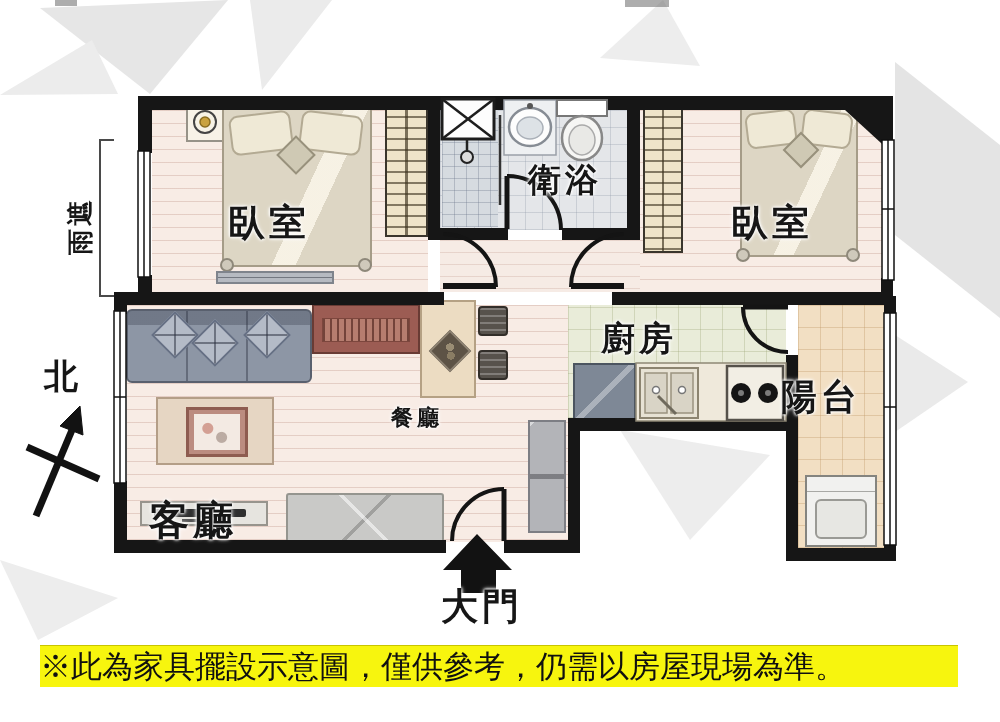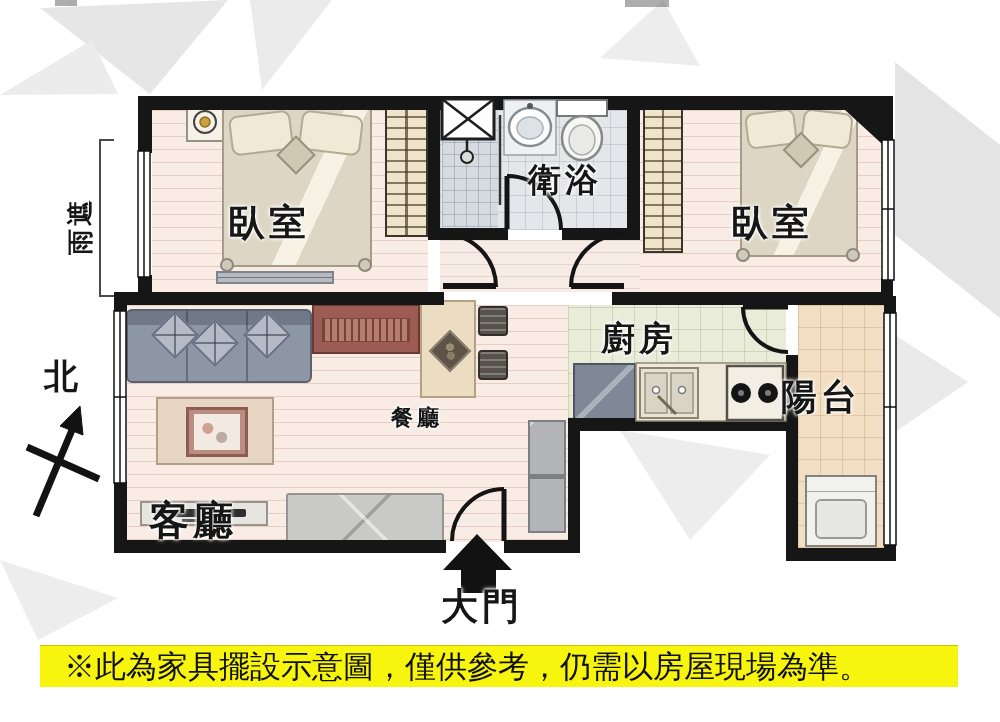--- a/index.html
+++ b/index.html
@@ -85,21 +85,21 @@
     background-image:linear-gradient(180deg, transparent 20%, rgba(120,120,115,.6) 20% 22%, transparent 22%);}
   .washer-inner{position:absolute;border:2px solid #9a9a95;border-radius:6px;background:#e7e7e3;}
 
   
   .room-label{position:absolute;font-weight:bold;color:#161616;letter-spacing:4px;white-space:nowrap;
     text-shadow:0 0 3px #fff,0 0 3px #fff,0 0 5px #fff;line-height:1;}
 
   
   #banner{position:absolute;left:40px;top:645px;width:918px;height:42px;background:#f7f50e;
     border-top:1px solid #c8c400;display:flex;align-items:center;z-index:8;}
-  #banner .txt{font-size:31px;color:#101010;white-space:nowrap;padding-left:24px;
+  #banner .txt{font-size:31px;color:#101010;white-space:nowrap;padding-left:0;
     font-family:"Liberation Serif",serif;}
 </style>
 </head>
 <body>
 
 <div id="stage">
 
   <svg class="layer" id="wm-shapes" viewBox="0 0 1000 722" width="1000" height="722">
     <polygon points="40,8 228,0 150,94" fill="#e6e6e6"></polygon>
     <polygon points="250,0 332,0 262,90" fill="#ebebeb"></polygon>

